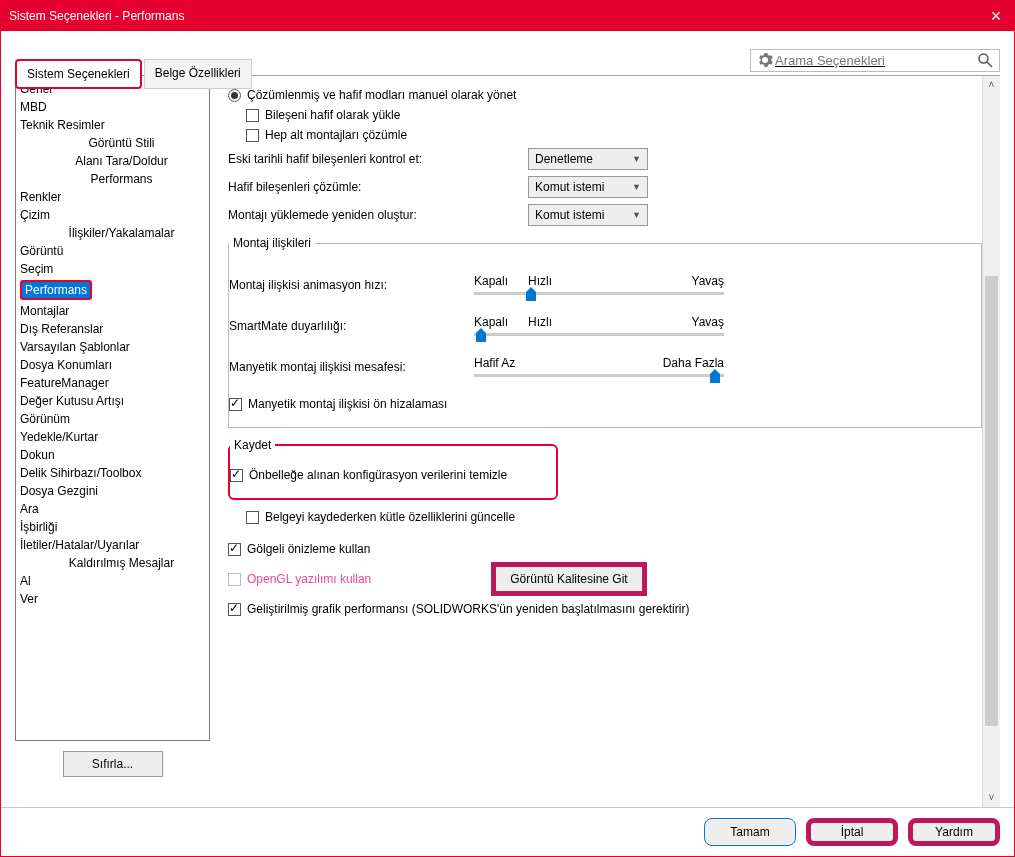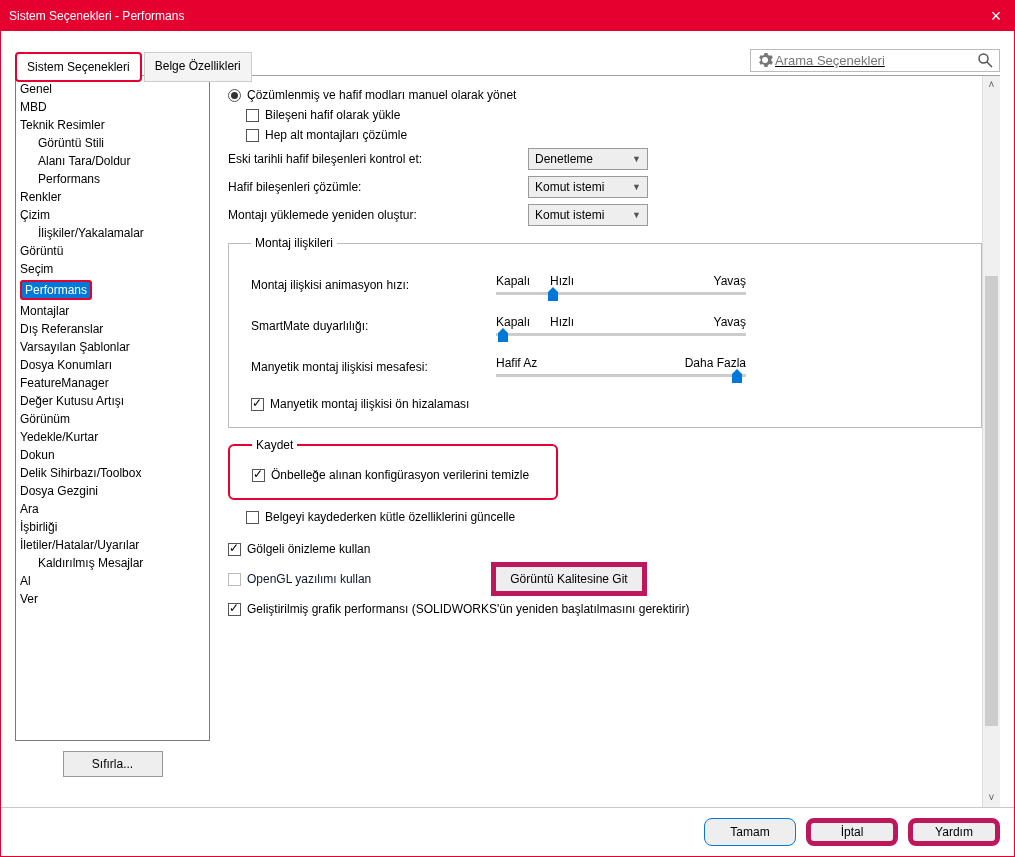--- a/index.html
+++ b/index.html
@@ -3,59 +3,59 @@
 <meta charset="utf-8">
 <style>
 * { box-sizing: border-box; font-family: "Segoe UI", Tahoma, sans-serif; font-size: 12px; }
 body { margin: 0; background: #fff; width: 1015px; height: 857px; border: 1px solid #e6002f; display: flex; flex-direction: column; }
 .titlebar { background: #e6002f; color: #fff; height: 30px; display: flex; align-items: center; padding: 0 8px; font-size: 13px; }
 .titlebar .spacer { flex: 1; }
 .titlebar .close { width: 20px; text-align: center; font-size: 18px; line-height: 1; cursor: pointer; }
 .content { flex: 1; padding: 14px 14px 0 14px; display: flex; flex-direction: column; position: relative; }
 .toprow { display: flex; align-items: center; }
 .tabs { display: flex; }
-.tab { padding: 6px 10px; border: 1px solid #ccc; background: #f4f4f4; margin-right: 2px; position: relative; top: 7px; }
+.tab { padding: 6px 10px; border: 1px solid #ccc; background: #f4f4f4; margin-right: 2px; position: relative; top: 14px; }
 .tab.active { background: #fff; border-bottom: 1px solid #fff; }
 .tab.highlighted { border: 2px solid #e6002f; border-radius: 4px; }
 .search-wrap { margin-left: auto; display: flex; align-items: center; border: 1px solid #bbb; padding: 2px 6px; width: 250px; background: #fff; text-decoration: underline; }
 .search-wrap input { border: none; outline: none; flex: 1; font-size: 13px; color: #888; background: transparent; }
 .gear, .magnifier { width: 16px; height: 16px; display: inline-block; }
 .gear svg, .magnifier svg { width: 16px; height: 16px; }
 .main-split { display: flex; border-top: 1px solid #a0a0a0; margin-top: 0; flex: 1; overflow: hidden; }
 .tree-col { width: 195px; display: flex; flex-direction: column; }
 .tree { border: 1px solid #7a7a7a; border-top: none; padding: 4px 4px; height: 665px; overflow: auto; }
 .tree-item { padding: 2px 0; cursor: default; }
-.tree-indent { padding-left: 18px; }
+.tree-indent { padding-left: 18px; text-align: center; }
 .tree-item.sel span { background: #0078d7; color: #fff; padding: 1px 3px; border: 2px solid #e6002f; border-radius: 3px; display: inline-block; }
 .reset-btn { margin: 10px auto; width: 100px; height: 26px; border: 1px solid #999; background: #eee; }
 .settings { flex: 1; padding: 6px 18px 6px 18px; overflow: auto; position: relative; }
 .settings-scroll { position: absolute; right: 0; top: 0; bottom: 0; width: 18px; background: #f0f0f0; border-left: 1px solid #ddd; }
 .scroll-thumb { position: absolute; left: 2px; right: 2px; top: 200px; height: 450px; background: #ccc; }
 .scroll-arrow { position: absolute; left: 0; right: 0; height: 18px; background: #f0f0f0; text-align: center; font-size: 10px; color: #555; line-height: 18px; }
 .row { display: flex; align-items: center; margin: 6px 0; }
 .radio { width: 13px; height: 13px; border-radius: 50%; border: 1px solid #555; margin-right: 6px; display: inline-flex; align-items: center; justify-content: center; }
 .radio .dot { width: 7px; height: 7px; background: #333; border-radius: 50%; }
 .cb { width: 13px; height: 13px; border: 1px solid #555; margin-right: 6px; display: inline-block; position: relative; }
 .cb.checked::after { content: "✓"; position: absolute; top: -3px; left: 0; font-size: 12px; }
 .cb.disabled { border-color: #bbb; }
 .label-col { width: 300px; }
 .select { border: 1px solid #999; background: #eee; height: 22px; width: 120px; display: inline-flex; align-items: center; padding: 0 6px; justify-content: space-between; }
 .select .chev { font-size: 9px; color: #555; }
-fieldset { border: 1px solid #bbb; margin: 10px 0; padding: 10px 22px; }
+fieldset { border: 1px solid #bbb; margin: 10px 0; padding: 10px 0; }
 fieldset.highlighted { border: 2px solid #e6002f; border-radius: 6px; }
 legend { padding: 0 4px; }
 .slider-row { display: flex; align-items: center; margin: 14px 0 20px 0; }
 .slider-label { width: 245px; }
 .slider-area { width: 250px; position: relative; }
 .slider-ends { display: flex; justify-content: space-between; font-size: 12px; }
 .slider-ends .left-pair { display: flex; gap: 20px; }
 .track { height: 3px; background: #ccc; margin-top: 4px; position: relative; }
 .thumb { position: absolute; top: -5px; width: 10px; height: 14px; background: #0078d7; }
 .thumb.pent { clip-path: polygon(50% 0, 100% 35%, 100% 100%, 0 100%, 0 35%); }
-.disabled-text { color: #0f172a; }
+.disabled-text { color: #ec4899; }
 .btn { border: 5px solid #be185d; background: #eee; padding: 5px 14px; }
 .footer { border-top: 1px solid #c8c8c8; padding: 10px 14px; display: flex; justify-content: flex-end; gap: 10px; }
 .footer .btn { width: 92px; height: 28px; padding: 0; border-radius: 8px; }
 .footer .btn.primary { border: 1px solid #0078d7; }
 </style>
 </head>
 <body>
 
 <div class="titlebar">
   <span>Sistem Seçenekleri - Performans</span>

